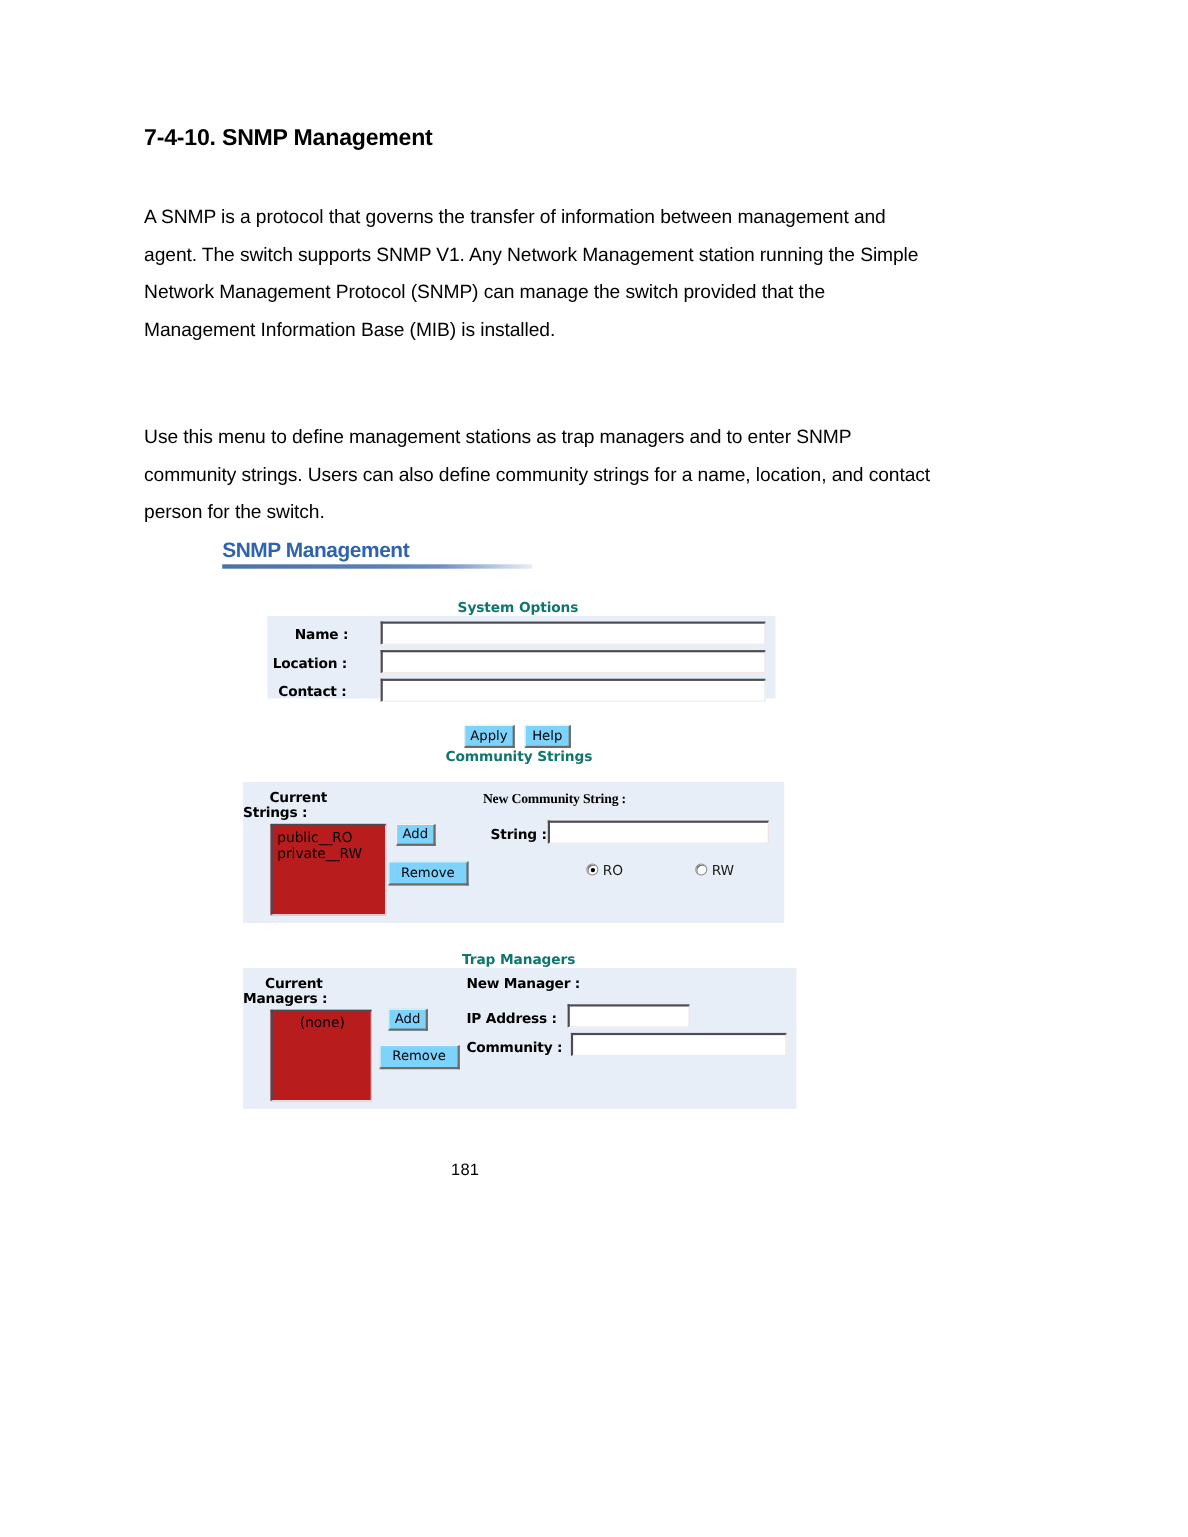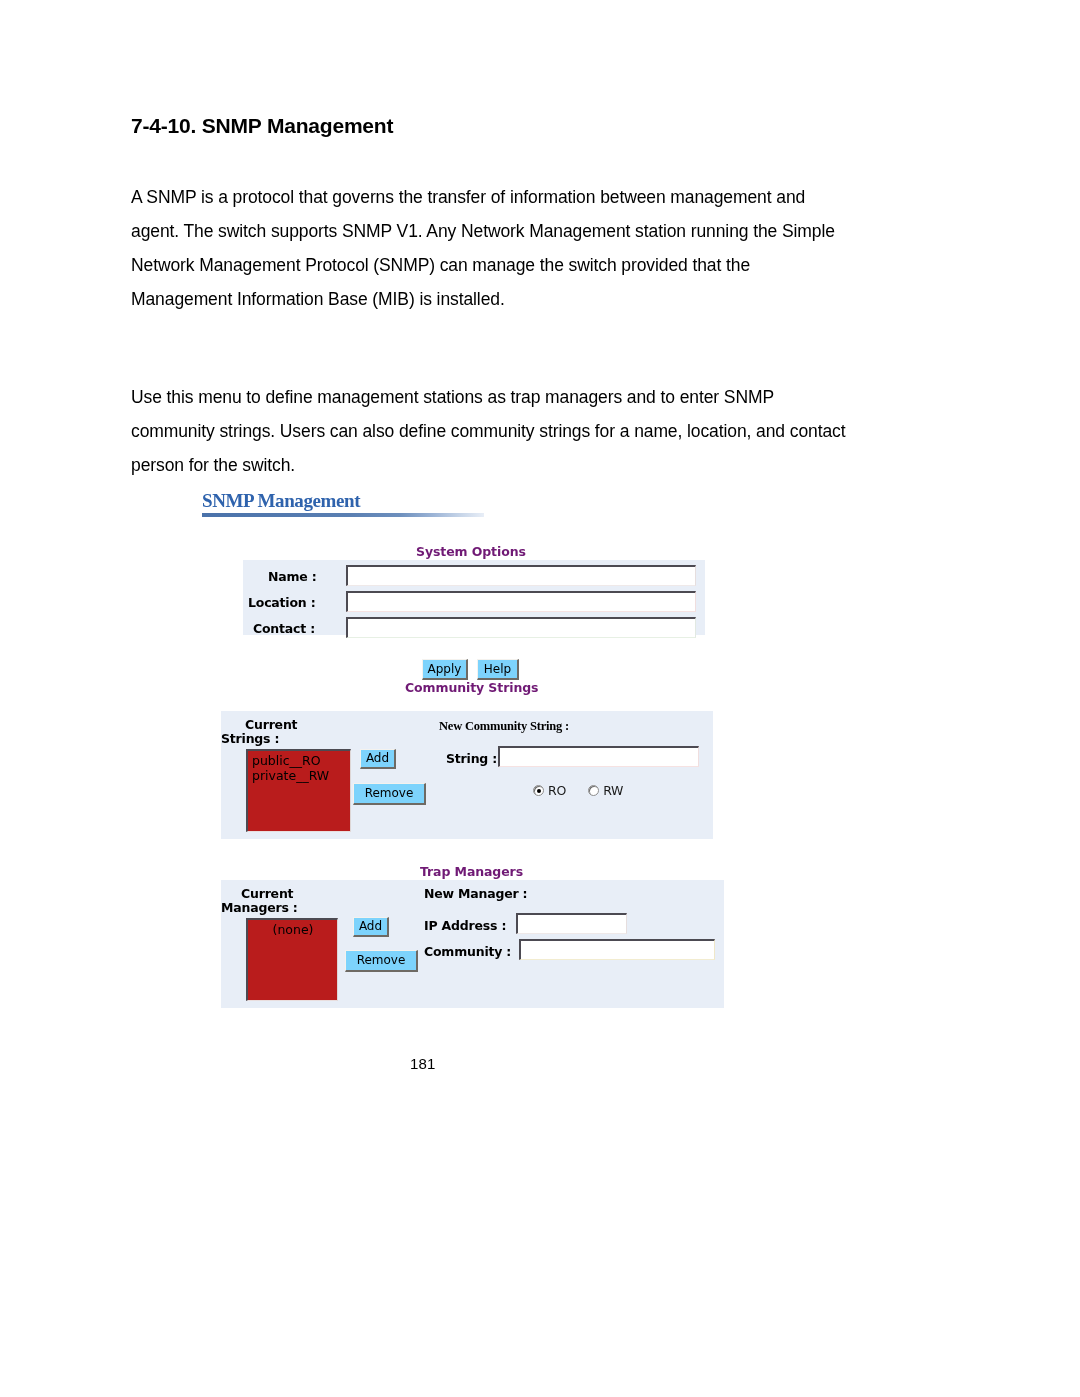--- a/index.html
+++ b/index.html
@@ -60,37 +60,37 @@
     left: 12px;
     top: 6px;
     width: 290px;
   }
   .app-title {
     font-size: 19px;
     font-weight: bold;
     color: #2f63ad;
     letter-spacing: -0.4px;
     line-height: 22px;
-    font-family: Liberation Serif, serif;
+    font-family: Liberation Sans, sans-serif;
   }
   .app-title-rule {
     margin-top: 1px;
     height: 4px;
     width: 282px;
     background: linear-gradient(to right,
       #4a72aa 0%, #5a7fb2 52%, #6d8fbd 70%,
       #9cb4d6 82%, #c8d6e9 92%, #e8eef7 100%);
   }
 
   
   .section-caption {
     position: absolute;
     font-size: 12.5px;
     font-weight: bold;
-    color: #701a75;
+    color: #0f766e;
     letter-spacing: -0.1px;
     white-space: nowrap;
   }
 
   .panel {
     position: absolute;
     background: #e8eef7;
   }
 
   
@@ -149,20 +149,21 @@
     white-space: nowrap;
   }
   .flist .opt { display: block; }
   .flist.centered .opt { text-align: center; }
 
   .radio-row {
     position: absolute;
     display: flex;
     align-items: flex-start;
     font-size: 12.5px;
+    gap: 44px;
   }
   .radio-item { display: flex; align-items: center; white-space: nowrap; }
   .radio-dot {
     width: 11px; height: 11px;
     border-radius: 50%;
     background: #ffffff;
     border: 1px solid #8d8d8d;
     box-shadow: inset 1px 1px 0 #6f6f6f;
     box-sizing: border-box;
     margin-right: 4px;

